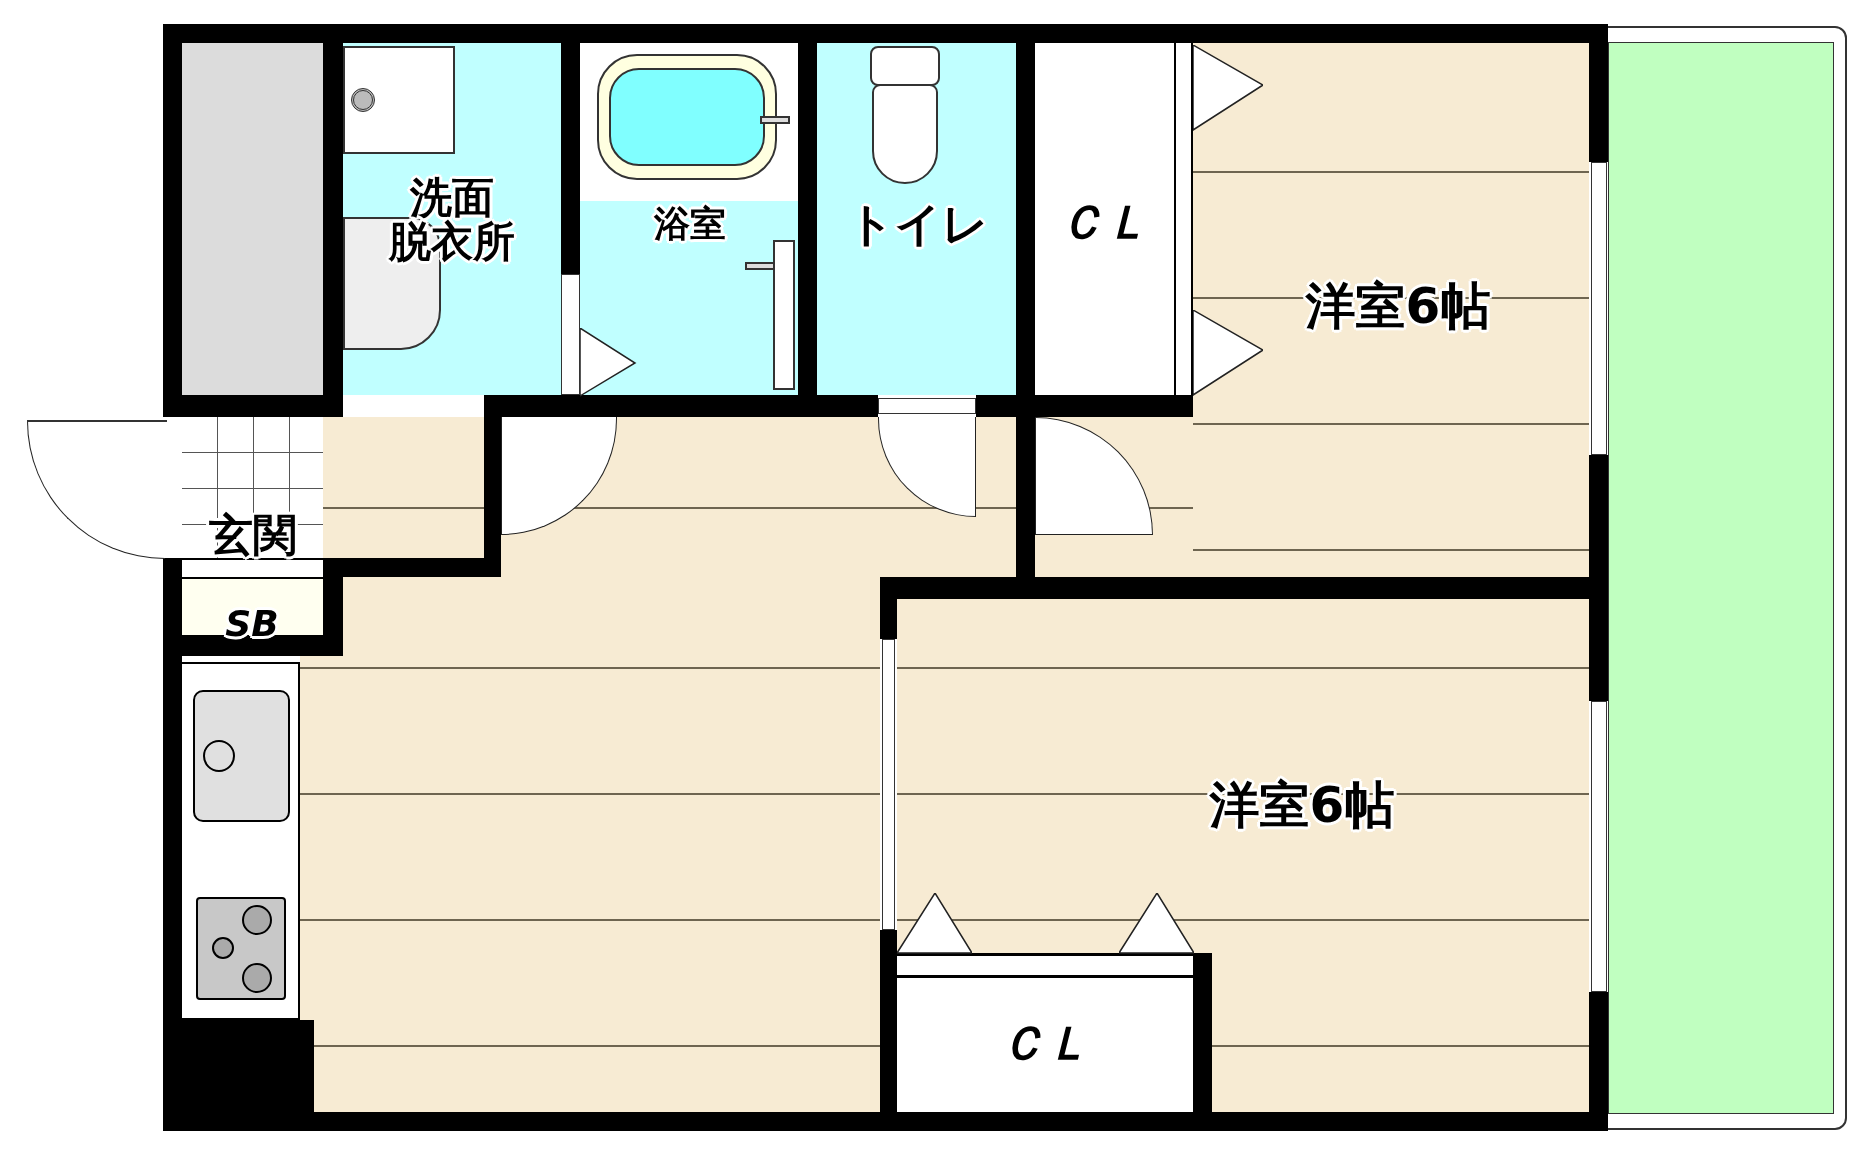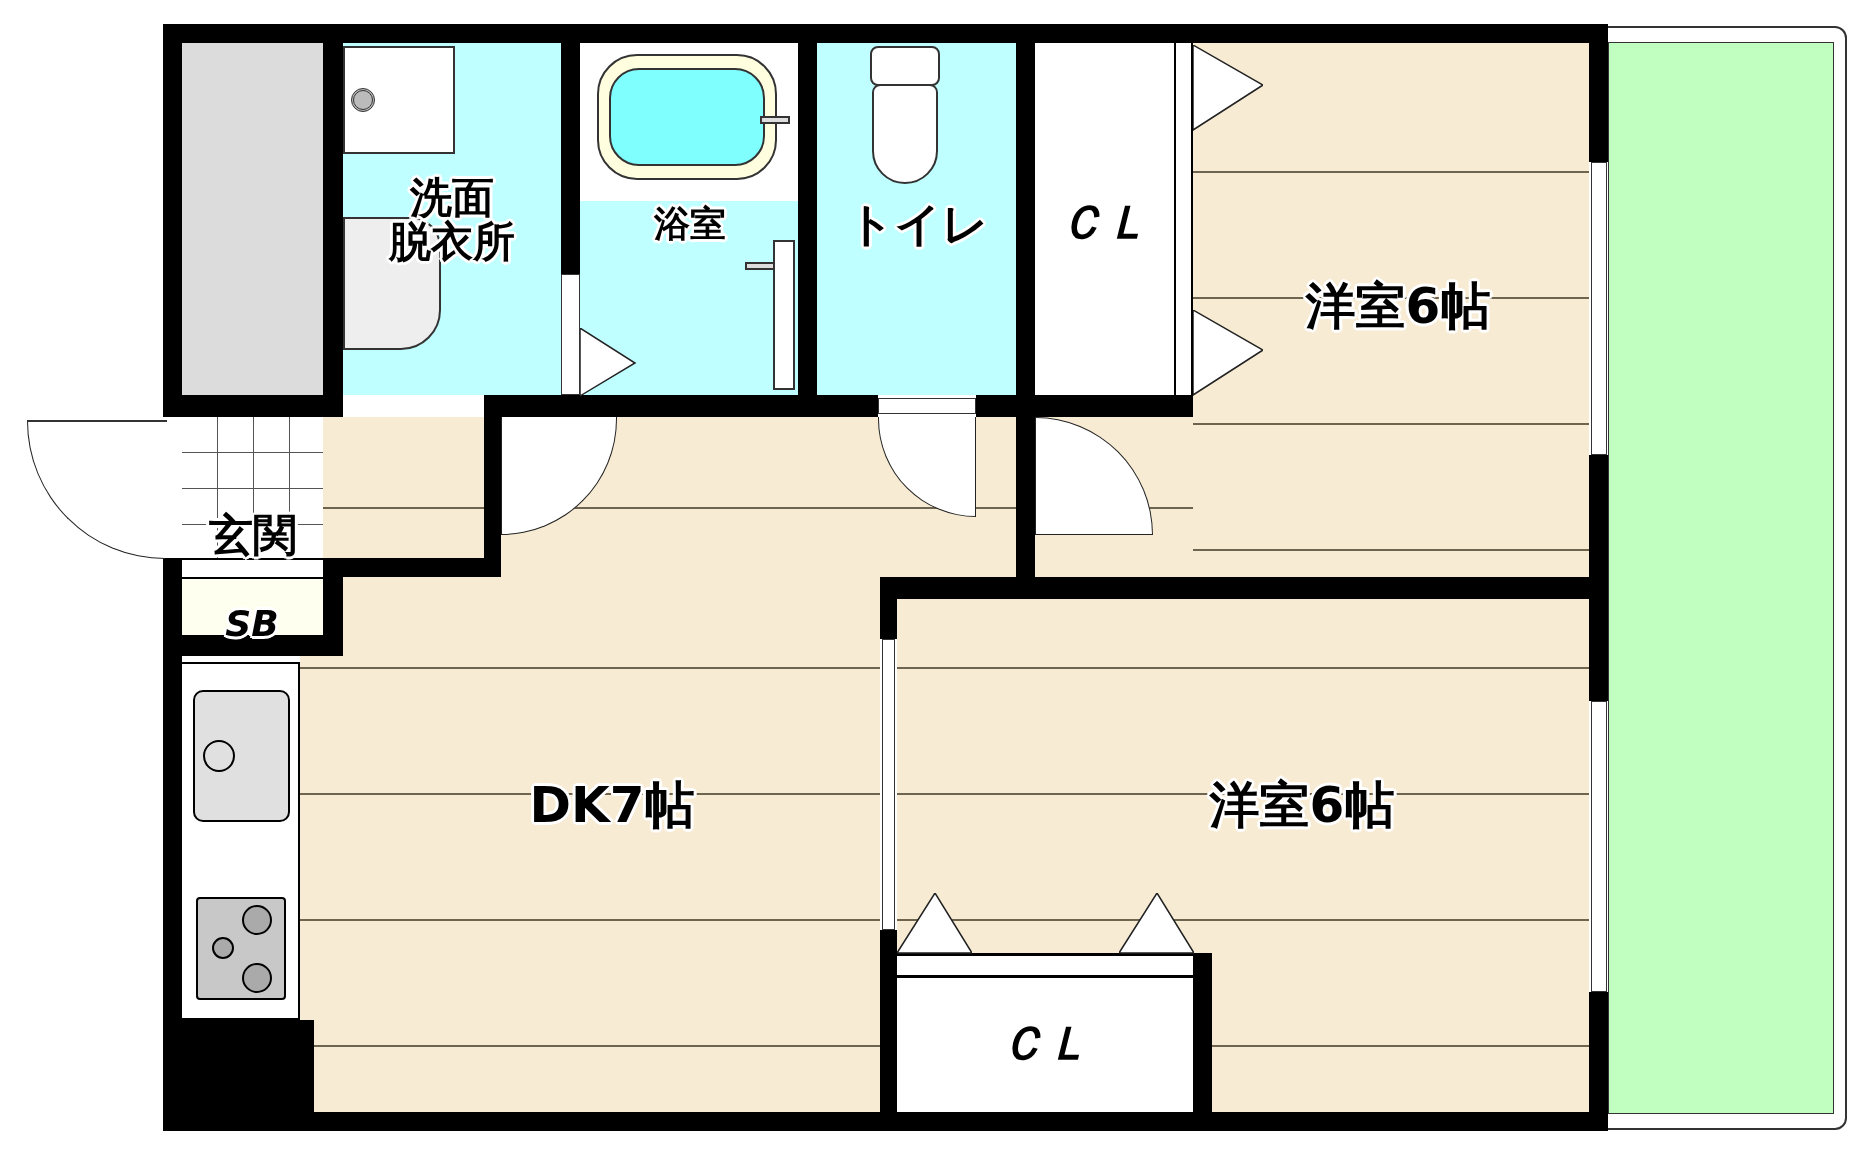--- a/index.html
+++ b/index.html
@@ -127,16 +127,15 @@
   <div class="label" style="left:452px;top:220px;font-size:42px;">
     <div>洗面</div>
     <div>脱衣所</div>
   </div>
   <div class="label" style="left:690px;top:224px;font-size:36px;">浴室</div>
   <div class="label" style="left:918px;top:224px;font-size:46px;">トイレ</div>
   <div class="label" style="left:1104px;top:222px;font-size:46px;font-style:italic;">ＣＬ</div>
   <div class="label" style="left:1398px;top:306px;font-size:50px;">洋室6帖</div>
   <div class="label" style="left:253px;top:490px;font-size:44px;margin-top:45px;">玄関</div>
   <div class="label" style="left:252px;top:607px;font-size:36px;font-style:italic;margin-top:17px;">SB</div>
-  <div class="label" style="left:612px;top:805px;font-size:50px;">DK7帖</div>
   <div class="label" style="left:1302px;top:805px;font-size:50px;">洋室6帖</div>
   <div class="label" style="left:1045px;top:1043px;font-size:46px;font-style:italic;">ＣＬ</div>
 </div>
 
 </body></html>

